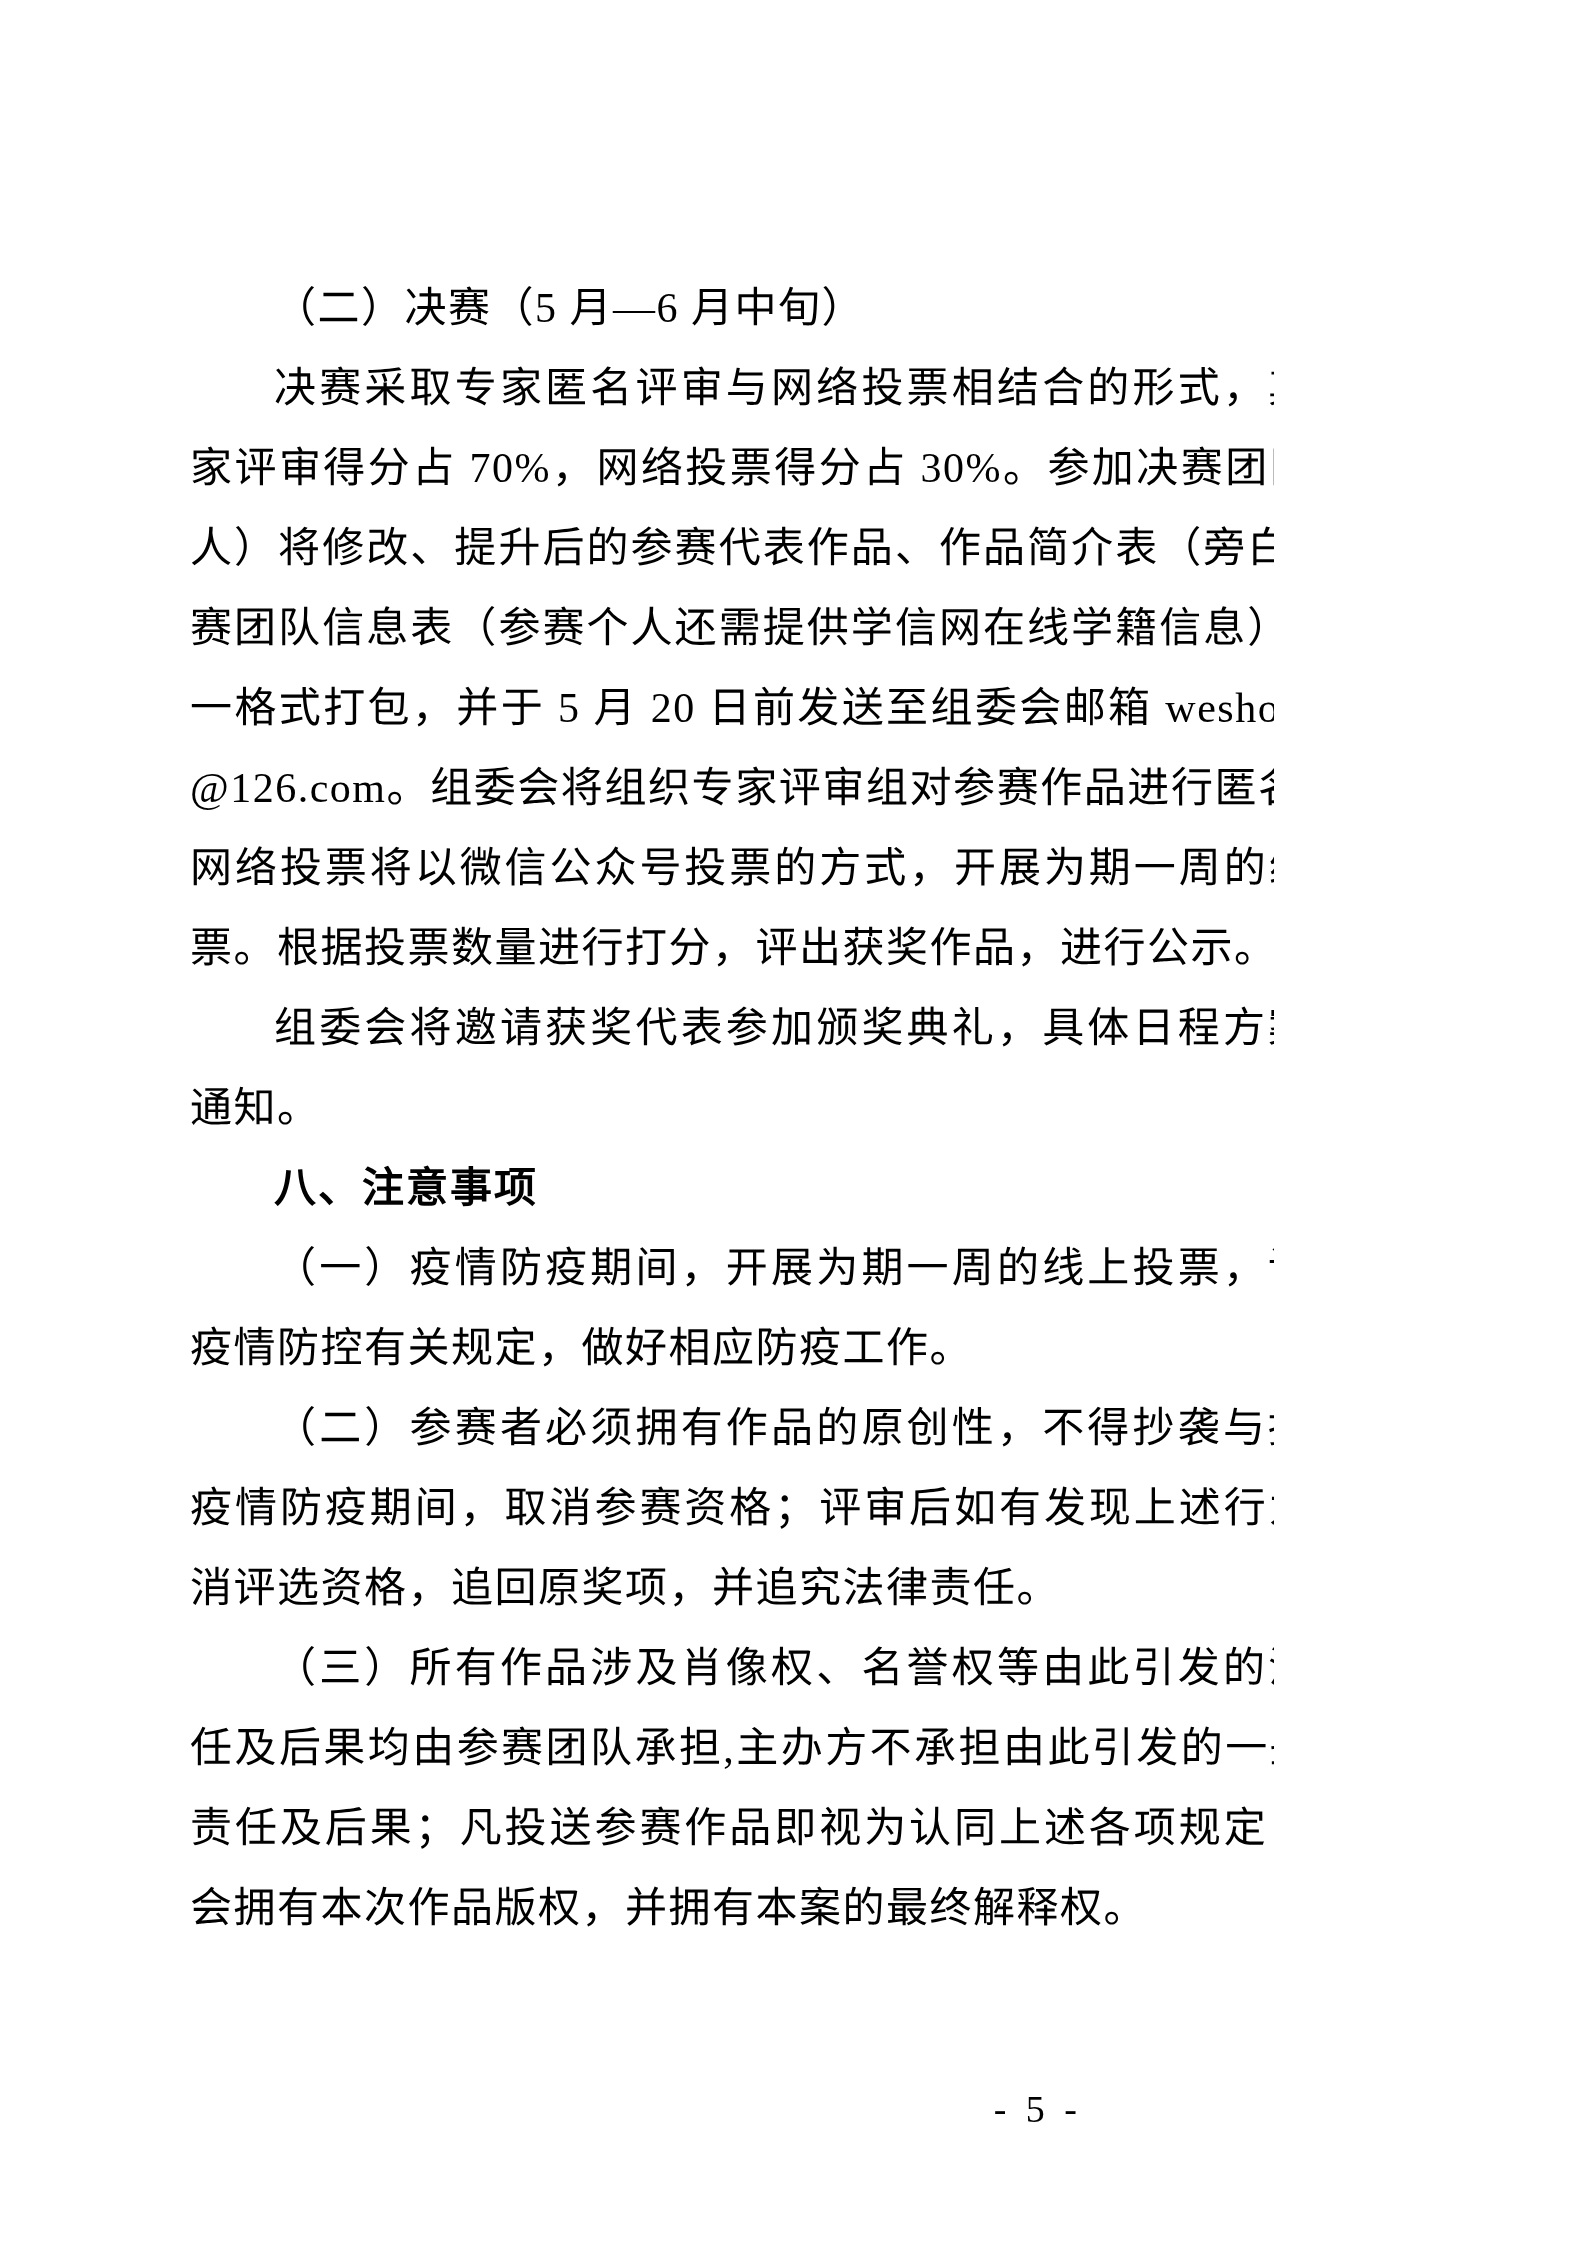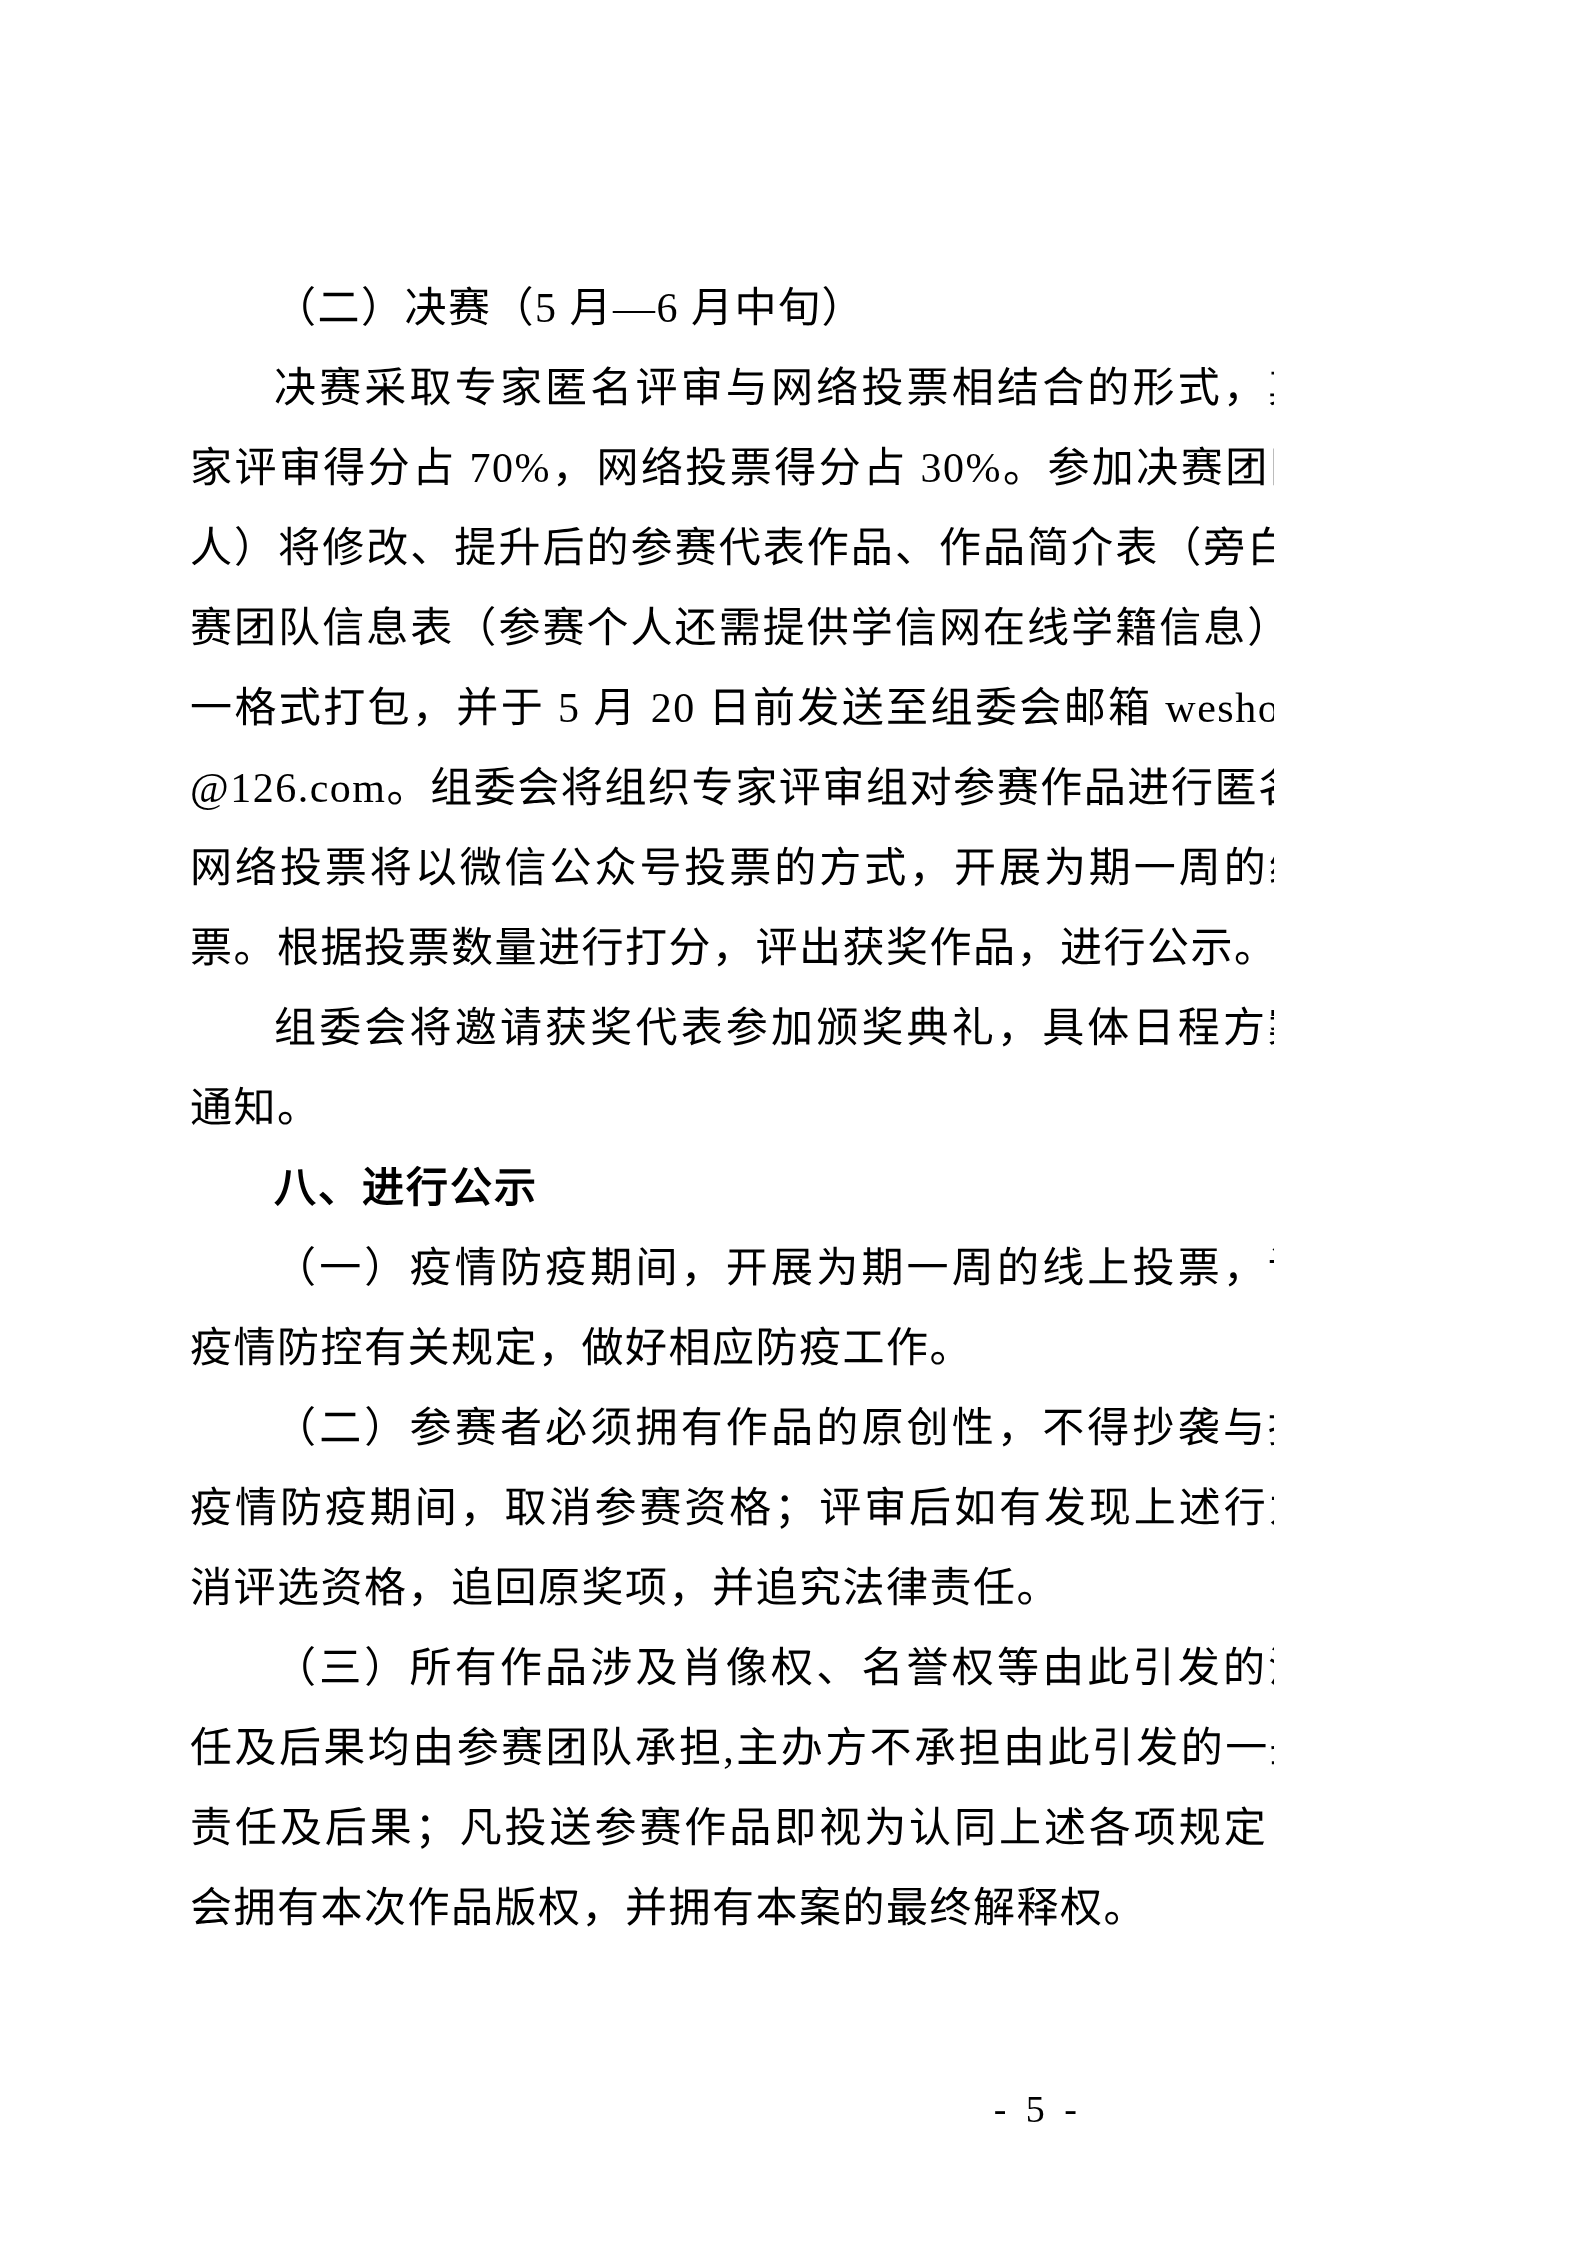--- a/index.html
+++ b/index.html
@@ -56,21 +56,21 @@
 <div class="page">
 
   <div class="doc-content">
     <p class="doc-para">（二）决赛（5 月—6 月中旬）</p>
 
     <p class="doc-para">决赛采取专家匿名评审与网络投票相结合的形式，其中专家评审得分占 70%，网络投票得分占 30%。参加决赛团队（个人）将修改、提升后的参赛代表作品、作品简介表（旁白）、参赛团队信息表（参赛个人还需提供学信网在线学籍信息），按统一格式打包，并于 5 月 20 日前发送至组委会邮箱 weshow2021@126.com。组委会将组织专家评审组对参赛作品进行匿名评审;网络投票将以微信公众号投票的方式，开展为期一周的线上投票。根据投票数量进行打分，评出获奖作品，进行公示。</p>
 
 
     <p class="doc-para">组委会将邀请获奖代表参加颁奖典礼，具体日程方案另行通知。</p>
 
-    <p class="doc-para section-heading">八、进行公示</p>
+    <p class="doc-para section-heading">八、注意事项</p>
 
     <p class="doc-para">（一）疫情防疫期间，开展为期一周的线上投票，请遵守疫情防控有关规定，做好相应防疫工作。</p>
 
     <p class="doc-para">（二）参赛者必须拥有作品的原创性，不得抄袭与拷贝。疫情防疫期间，取消参赛资格；评审后如有发现上述行为，取消评选资格，追回原奖项，并追究法律责任。</p>
 
     <p class="doc-para">（三）所有作品涉及肖像权、名誉权等由此引发的法律责任及后果均由参赛团队承担,主办方不承担由此引发的一些法律责任及后果；凡投送参赛作品即视为认同上述各项规定；组委会拥有本次作品版权，并拥有本案的最终解释权。</p>
   </div>
 
   <div class="page-number">- 5 -</div>
 

